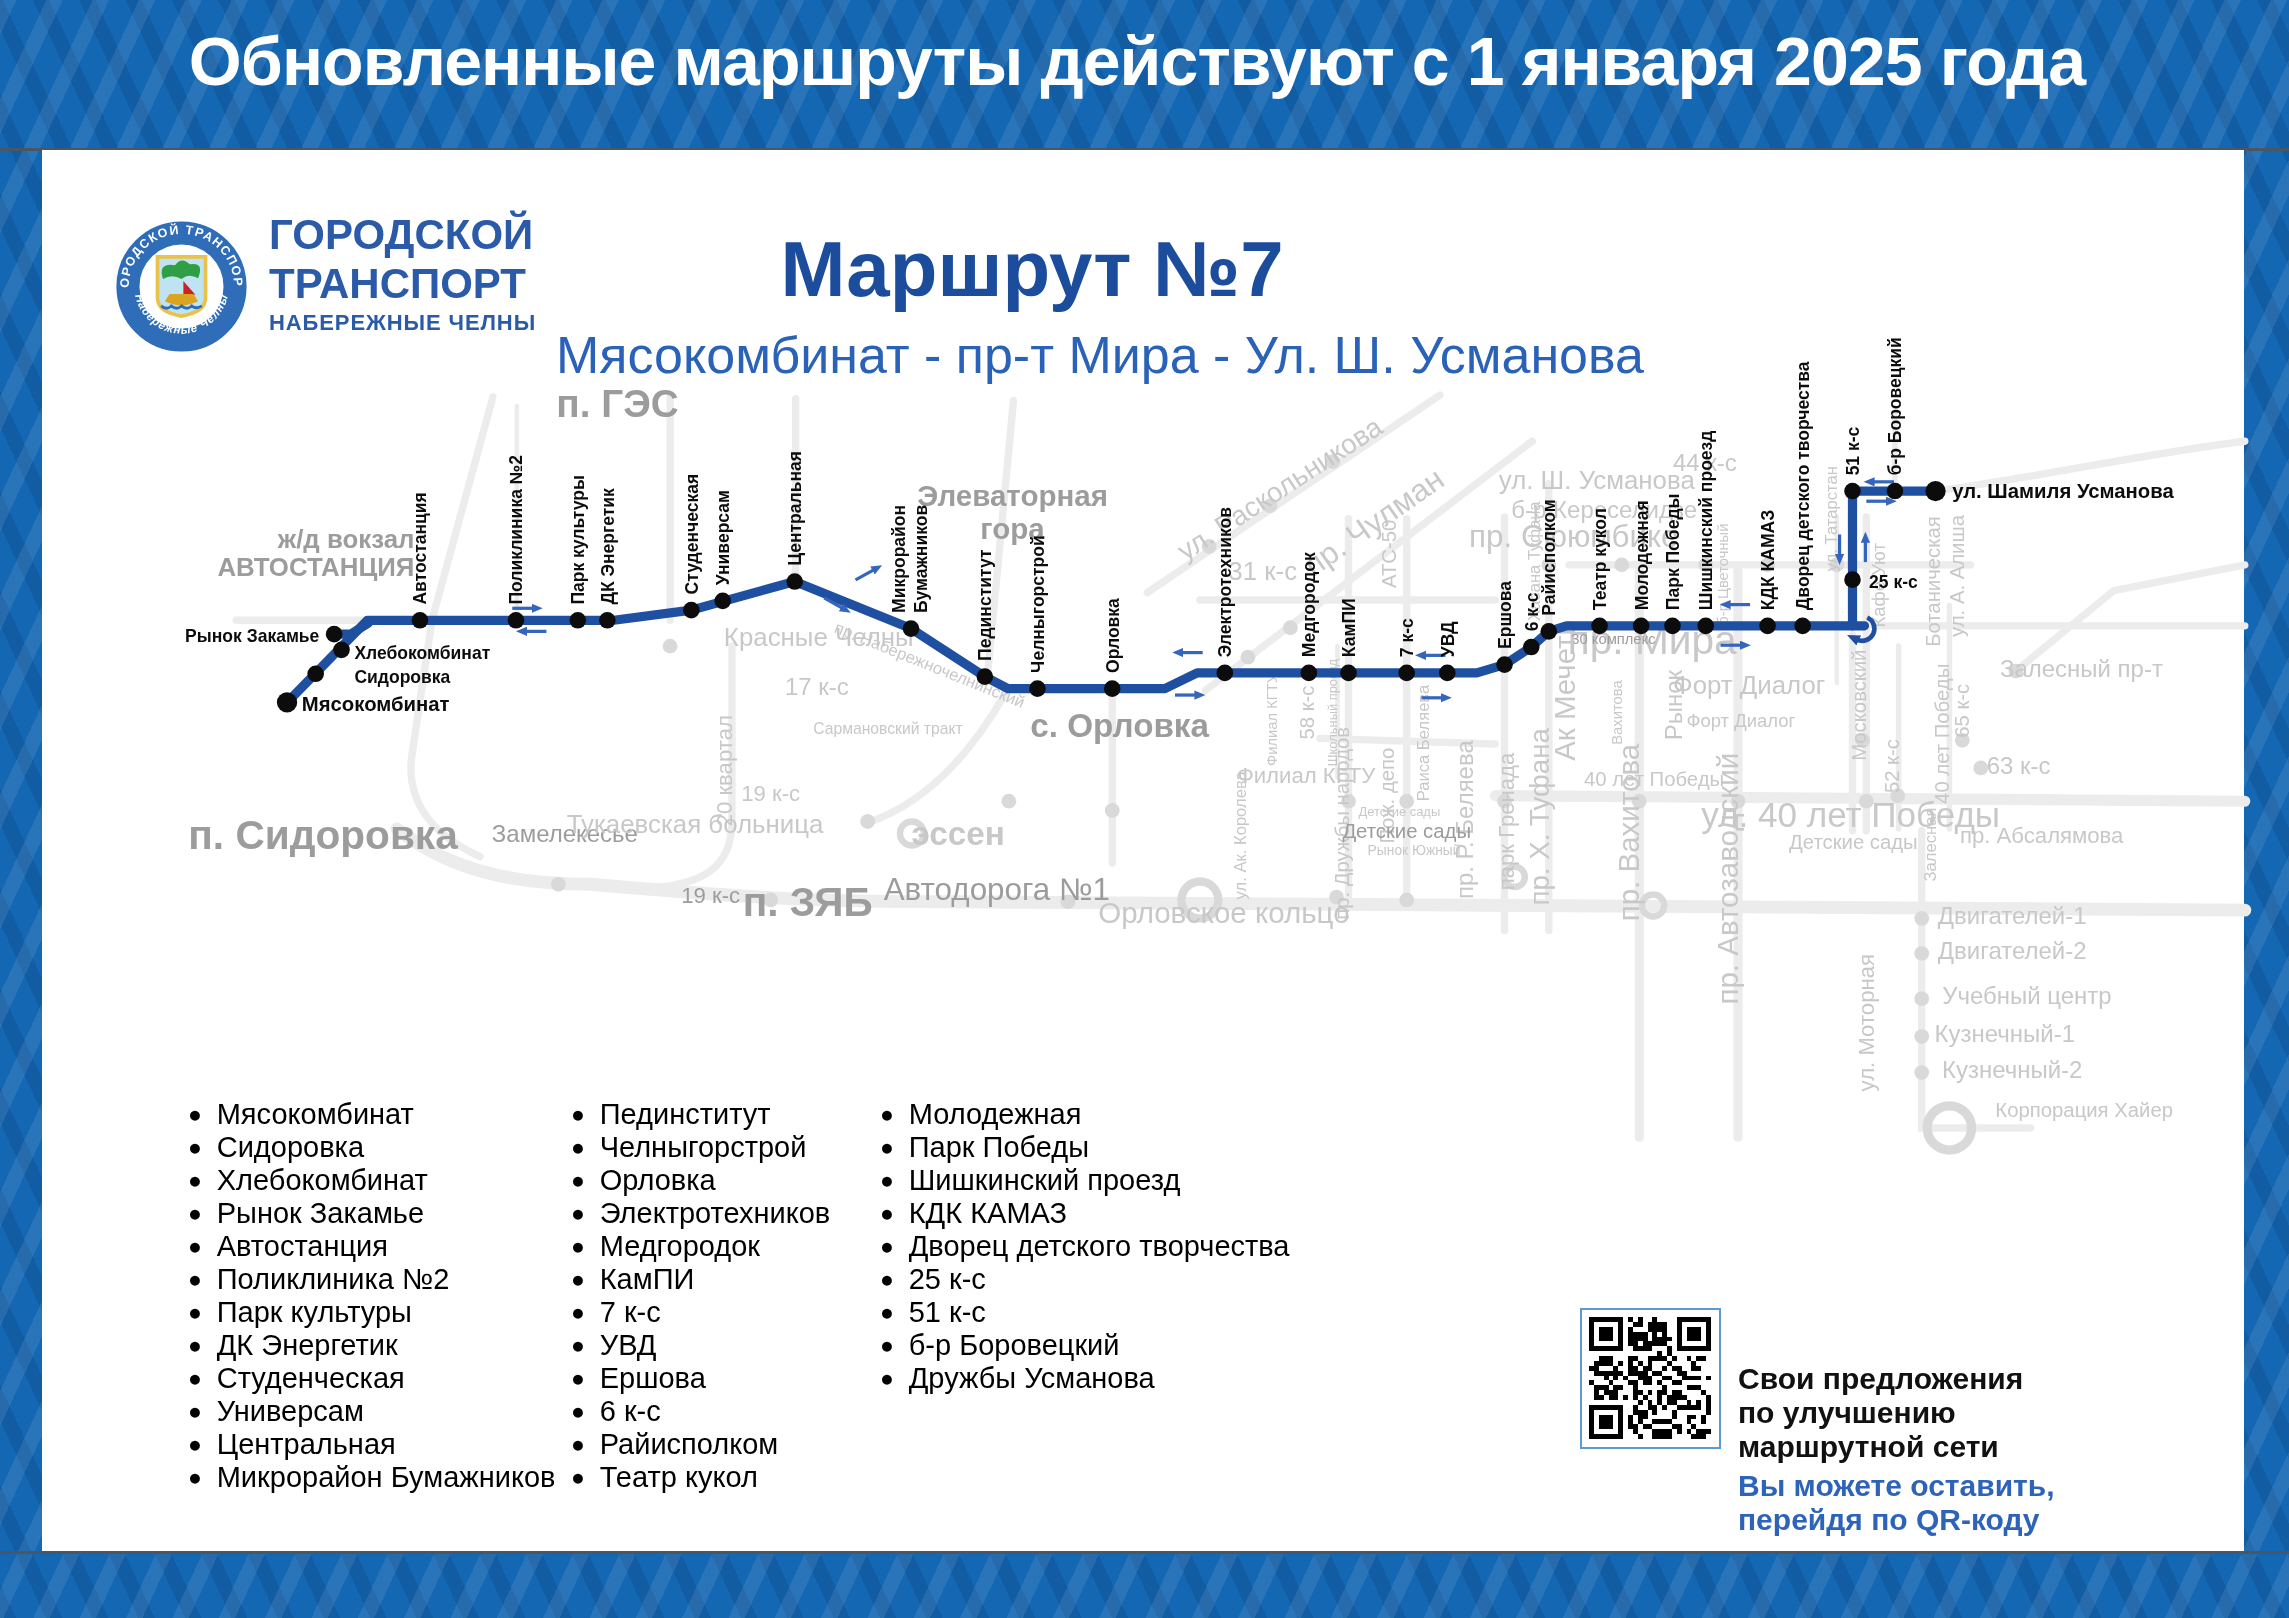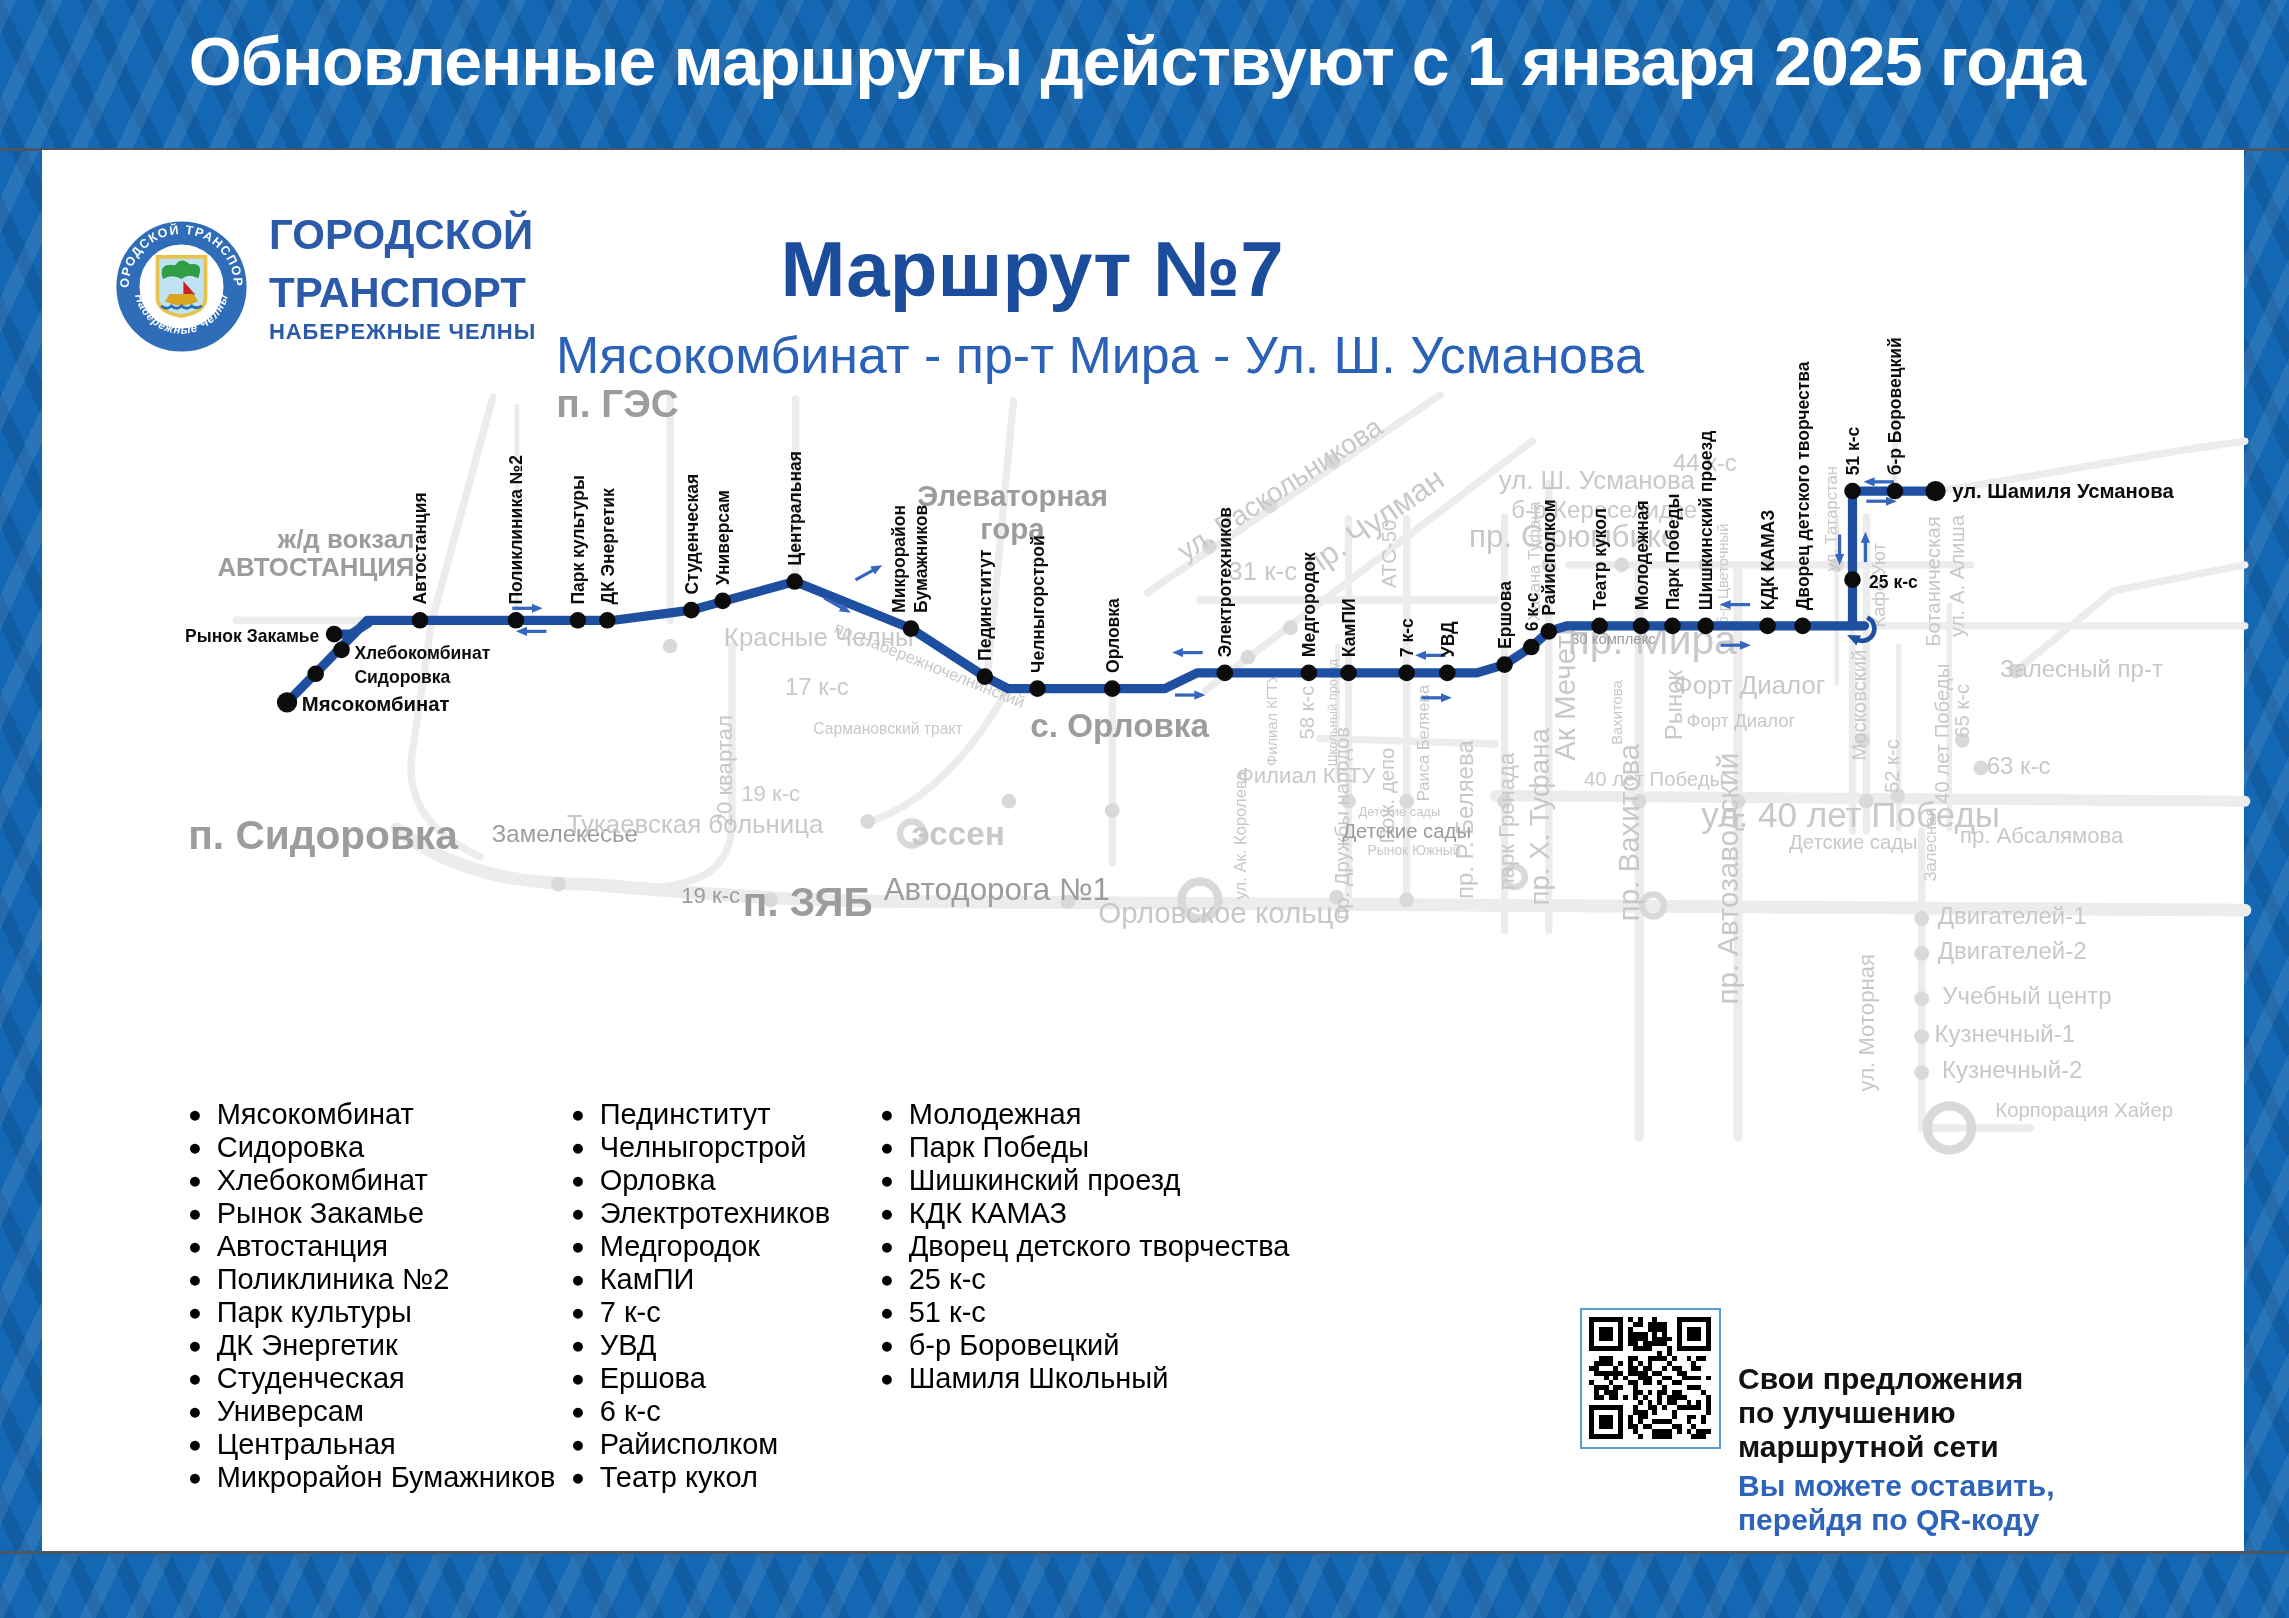--- a/index.html
+++ b/index.html
@@ -10,21 +10,21 @@
       repeating-linear-gradient(65deg, rgba(6,52,104,.20) 0 14.8px, rgba(6,52,104,0) 14.8px 42px),
       #1467b2;}
   .hdr{position:absolute;left:0;right:16px;top:22px;text-align:center;color:#fff;
        font-size:68px;font-weight:bold;letter-spacing:-0.9px;}
   .sep{position:absolute;left:0;right:0;height:2.8px;background:#4b5663;}
   .sep.top{top:148px}.sep.bot{top:1551px}
   .panel{position:absolute;left:42px;top:150px;width:2202px;height:1401px;background:#ffffff;}
   .logo-svg{position:absolute;left:103px;top:208px;}
   .logo-words{position:absolute;left:269px;top:214px;color:#2b5aa8;line-height:1;}
   .logo-words .l1{font-size:42px;font-weight:bold;letter-spacing:0;}
-  .logo-words .l2{font-size:42px;font-weight:bold;margin-top:16px;}
+  .logo-words .l2{font-size:42px;font-weight:bold;margin-top:7px;}
   .logo-words .l3{font-size:22px;font-weight:bold;margin-top:7.4px;letter-spacing:0.9px;}
   .route-title{position:absolute;left:0;width:2064px;top:224px;text-align:center;
        color:#1c4d9d;font-size:78px;font-weight:bold;}
   .route-sub{position:absolute;left:0;width:2200px;top:325px;text-align:center;
        color:#2a62b8;font-size:52px;font-weight:500;}
   #map-svg{position:absolute;left:0;top:0;pointer-events:none;}
   .legend{position:absolute;top:1098px;margin:0;padding:0;list-style:none;}
   .legend li{font-size:29px;color:#000;height:33px;line-height:33px;white-space:nowrap;}
   .legend li::before{content:"●";font-size:23px;margin-right:14.8px;position:relative;top:-1.8px;}
   #legend-1{left:188px}#legend-2{left:571px}#legend-3{left:880px}
@@ -348,21 +348,21 @@
     </ul>
   <ul class="legend" id="legend-3">
       <li>Молодежная</li>
       <li>Парк Победы</li>
       <li>Шишкинский проезд</li>
       <li>КДК КАМАЗ</li>
       <li>Дворец детского творчества</li>
       <li>25 к-с</li>
       <li>51 к-с</li>
       <li>б-р Боровецкий</li>
-      <li>Шамиля Школьный</li>
+      <li>Дружбы Усманова</li>
     </ul>
 
   <div class="qr-box">
     <svg id="qr-svg" width="122" height="122" viewBox="0 0 25 25" shape-rendering="crispEdges">
         <rect x="8" y="0" width="1" height="1" fill="#000"></rect>
         <rect x="10" y="0" width="1" height="1" fill="#000"></rect>
         <rect x="13" y="0" width="1" height="1" fill="#000"></rect>
         <rect x="9" y="1" width="1" height="1" fill="#000"></rect>
         <rect x="10" y="1" width="1" height="1" fill="#000"></rect>
         <rect x="12" y="1" width="1" height="1" fill="#000"></rect>

